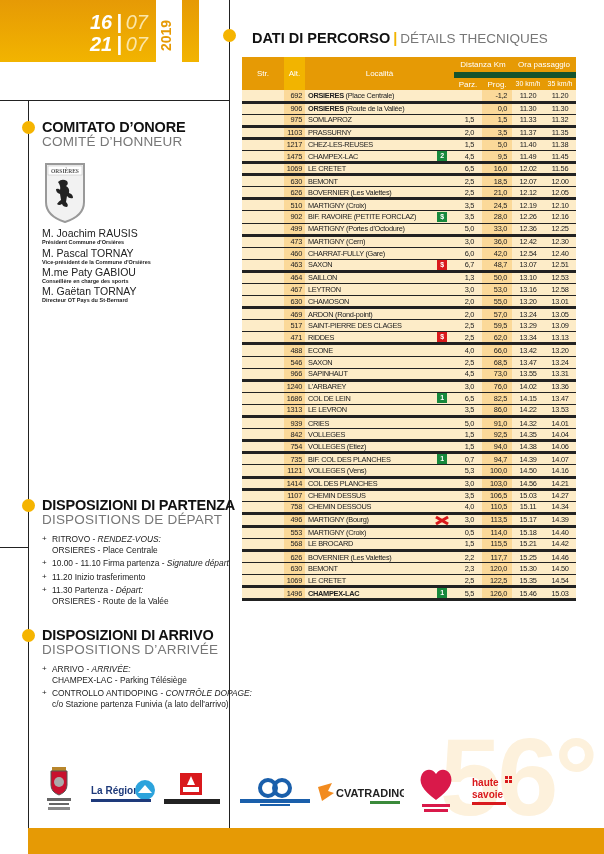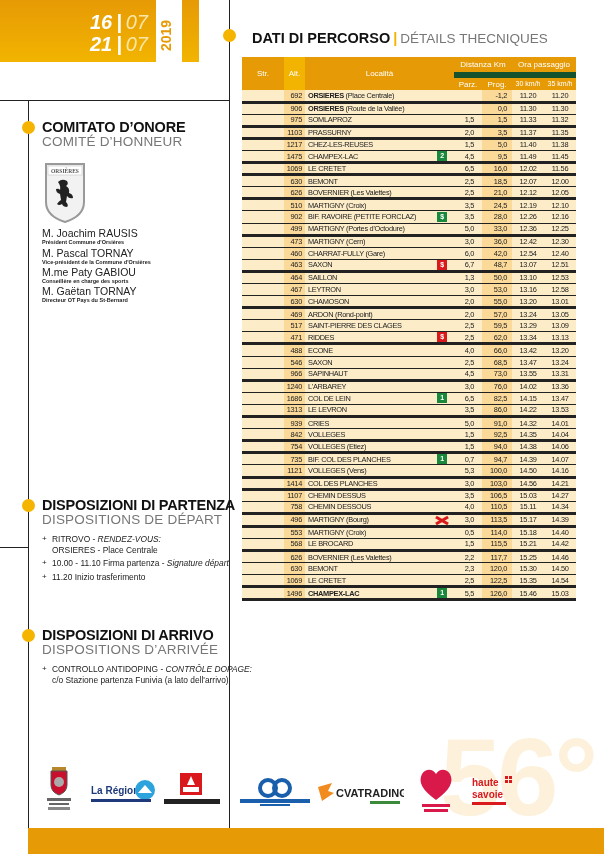--- a/index.html
+++ b/index.html
@@ -123,26 +123,28 @@
   <span class="r">Directeur OT Pays du St-Bernard</span>
 </div>
 
 <div class="dot" style="left:22px; top:499px;"></div>
 <div class="sec-title" style="top:497px;">DISPOSIZIONI DI PARTENZA</div>
 <div class="sec-sub" style="top:512px;">DISPOSITIONS DE DÉPART</div>
 <ul class="bullets" style="top:534px;">
   <li><span>RITROVO - </span><i>RENDEZ-VOUS:</i><br><span>ORSIERES - Place Centrale</span></li>
   <li><span>10.00 - 11.10 Firma partenza - </span><i>Signature départ</i></li>
   <li><span>11.20 Inizio trasferimento</span></li>
+  <li><span>11.30 Partenza - </span><i>Départ:</i><br><span>ORSIERES - Route de la Valée</span></li>
 </ul>
 
 <div class="dot" style="left:22px; top:629px;"></div>
 <div class="sec-title" style="top:627px;">DISPOSIZIONI DI ARRIVO</div>
 <div class="sec-sub" style="top:642px;">DISPOSITIONS D’ARRIVÉE</div>
 <ul class="bullets" style="top:664px;">
+  <li><span>ARRIVO - </span><i>ARRIVÉE:</i><br><span>CHAMPEX-LAC - Parking Télésiège</span></li>
   <li><span>CONTROLLO ANTIDOPING - </span><i>CONTRÔLE DOPAGE:</i><br><span>c/o Stazione partenza Funivia (a lato dell'arrivo)</span></li>
 </ul>
 
 <div class="dot" style="left:223px; top:29px;"></div>
 <div class="main-title">
   <span>DATI DI PERCORSO</span><span class="bar">|</span><span class="fr">DÉTAILS THECNIQUES</span>
 </div>
 
 <table class="tbl">
   <colgroup>

